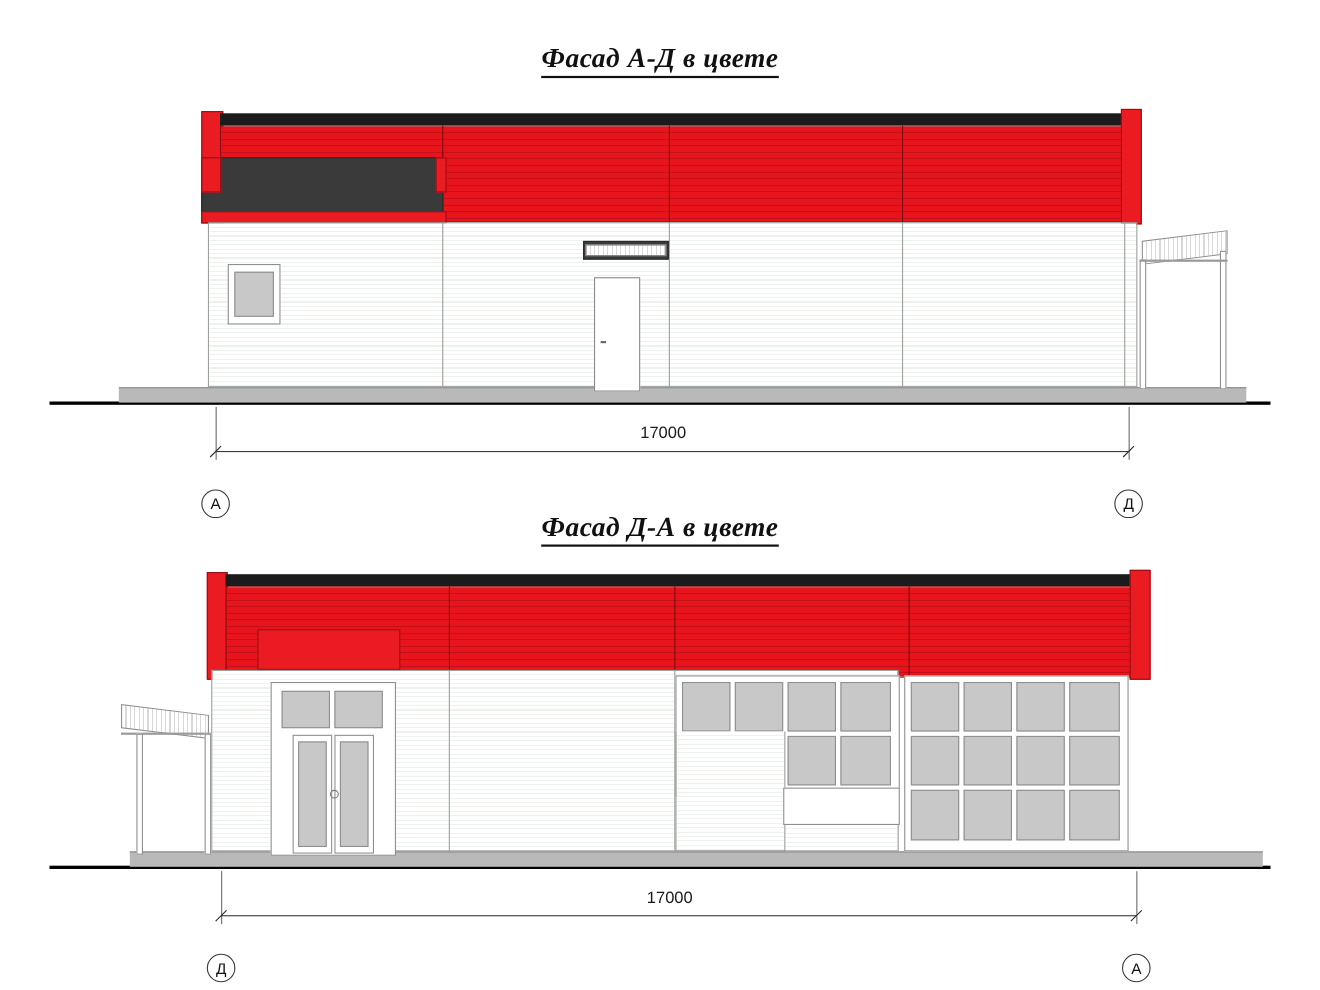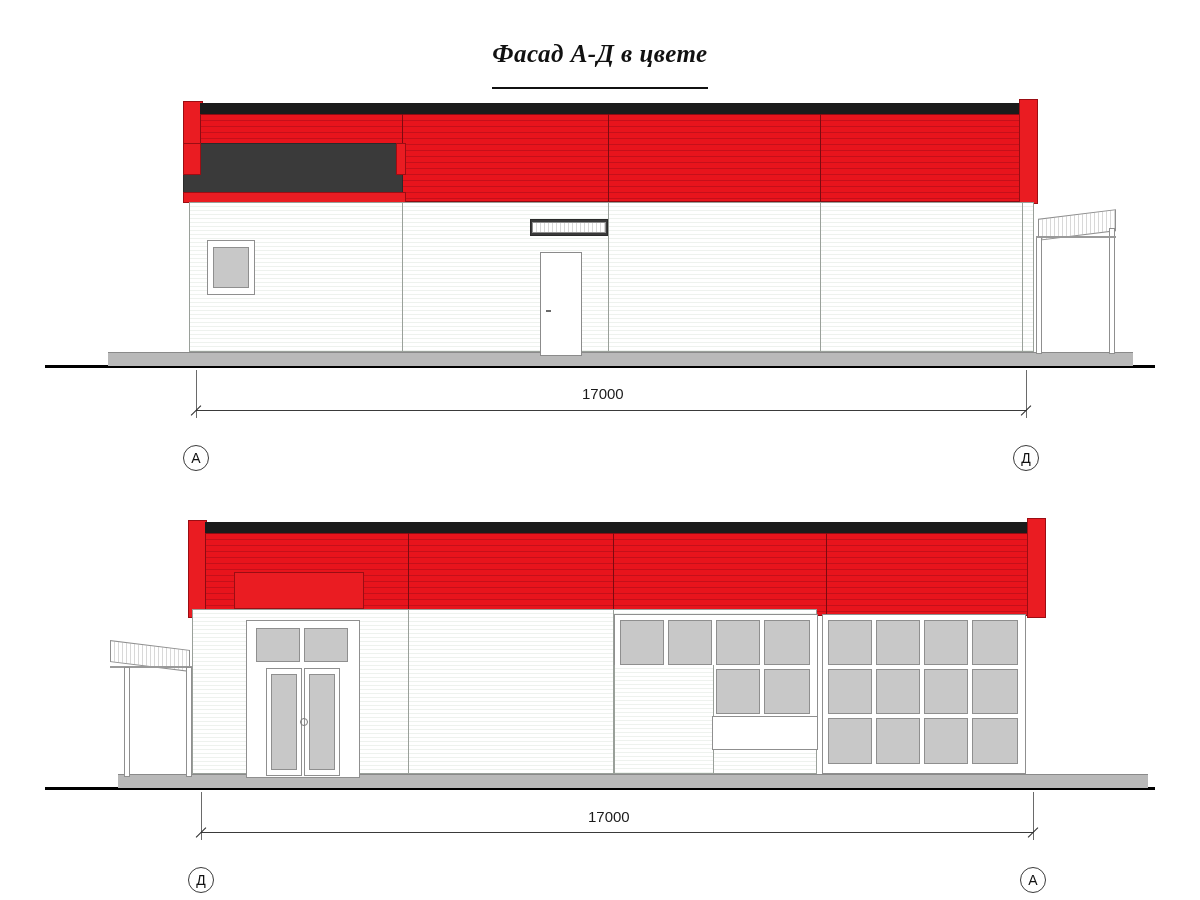--- a/index.html
+++ b/index.html
@@ -26,21 +26,21 @@
     font-family: "Liberation Serif", serif;
     font-style: italic;
     font-weight: bold;
     font-size: 25px;
     color: #111111;
     letter-spacing: 0.5px;
     white-space: nowrap;
   }
   .fac-title span.u {
     border-bottom: 2px solid #111111;
-    padding-bottom: 20px;
+    padding-bottom: 2px;
   }
   #title-1 { left: 0; right: 0; top: 40px; }
   #title-2 { left: 0; right: 0; top: 466px; }
 
   
   .elev { position: absolute; }
   .blk { position: absolute; box-sizing: border-box; }
 
   .ground {
     position: absolute;
@@ -229,20 +229,23 @@
     <div class="dim-ext" style="left:1026px; top:370px; height:48px;"></div>
     <div class="dim-line" style="left:196px; top:410px; width:830px;"></div>
     <div class="dim-tick" style="left:189px; top:410px;"></div>
     <div class="dim-tick" style="left:1019px; top:410px;"></div>
     <div class="dim-text" style="left:582px; top:385px;">17000</div>
 
     <div class="axis-bub" style="left:183px; top:445px;">А</div>
     <div class="axis-bub" style="left:1013px; top:445px;">Д</div>
   </div>
 
+  <div class="fac-title" id="title-2">
+    <span class="u">Фасад Д-А в цвете</span>
+  </div>
 
   <div class="elev" id="elev-2" style="left:0; top:0; width:1200px; height:900px;">
 
     <div class="ground" style="left:45px; top:787px; width:1110px;"></div>
     <div class="plinth" style="left:118px; top:774px; width:1030px; height:13px;"></div>
 
     <div class="redplain" style="left:188px; top:520px; width:19px; height:98px;"></div>
 
     <div class="blackstrip" style="left:205px; top:522px; width:825px; height:11px;"></div>
 

